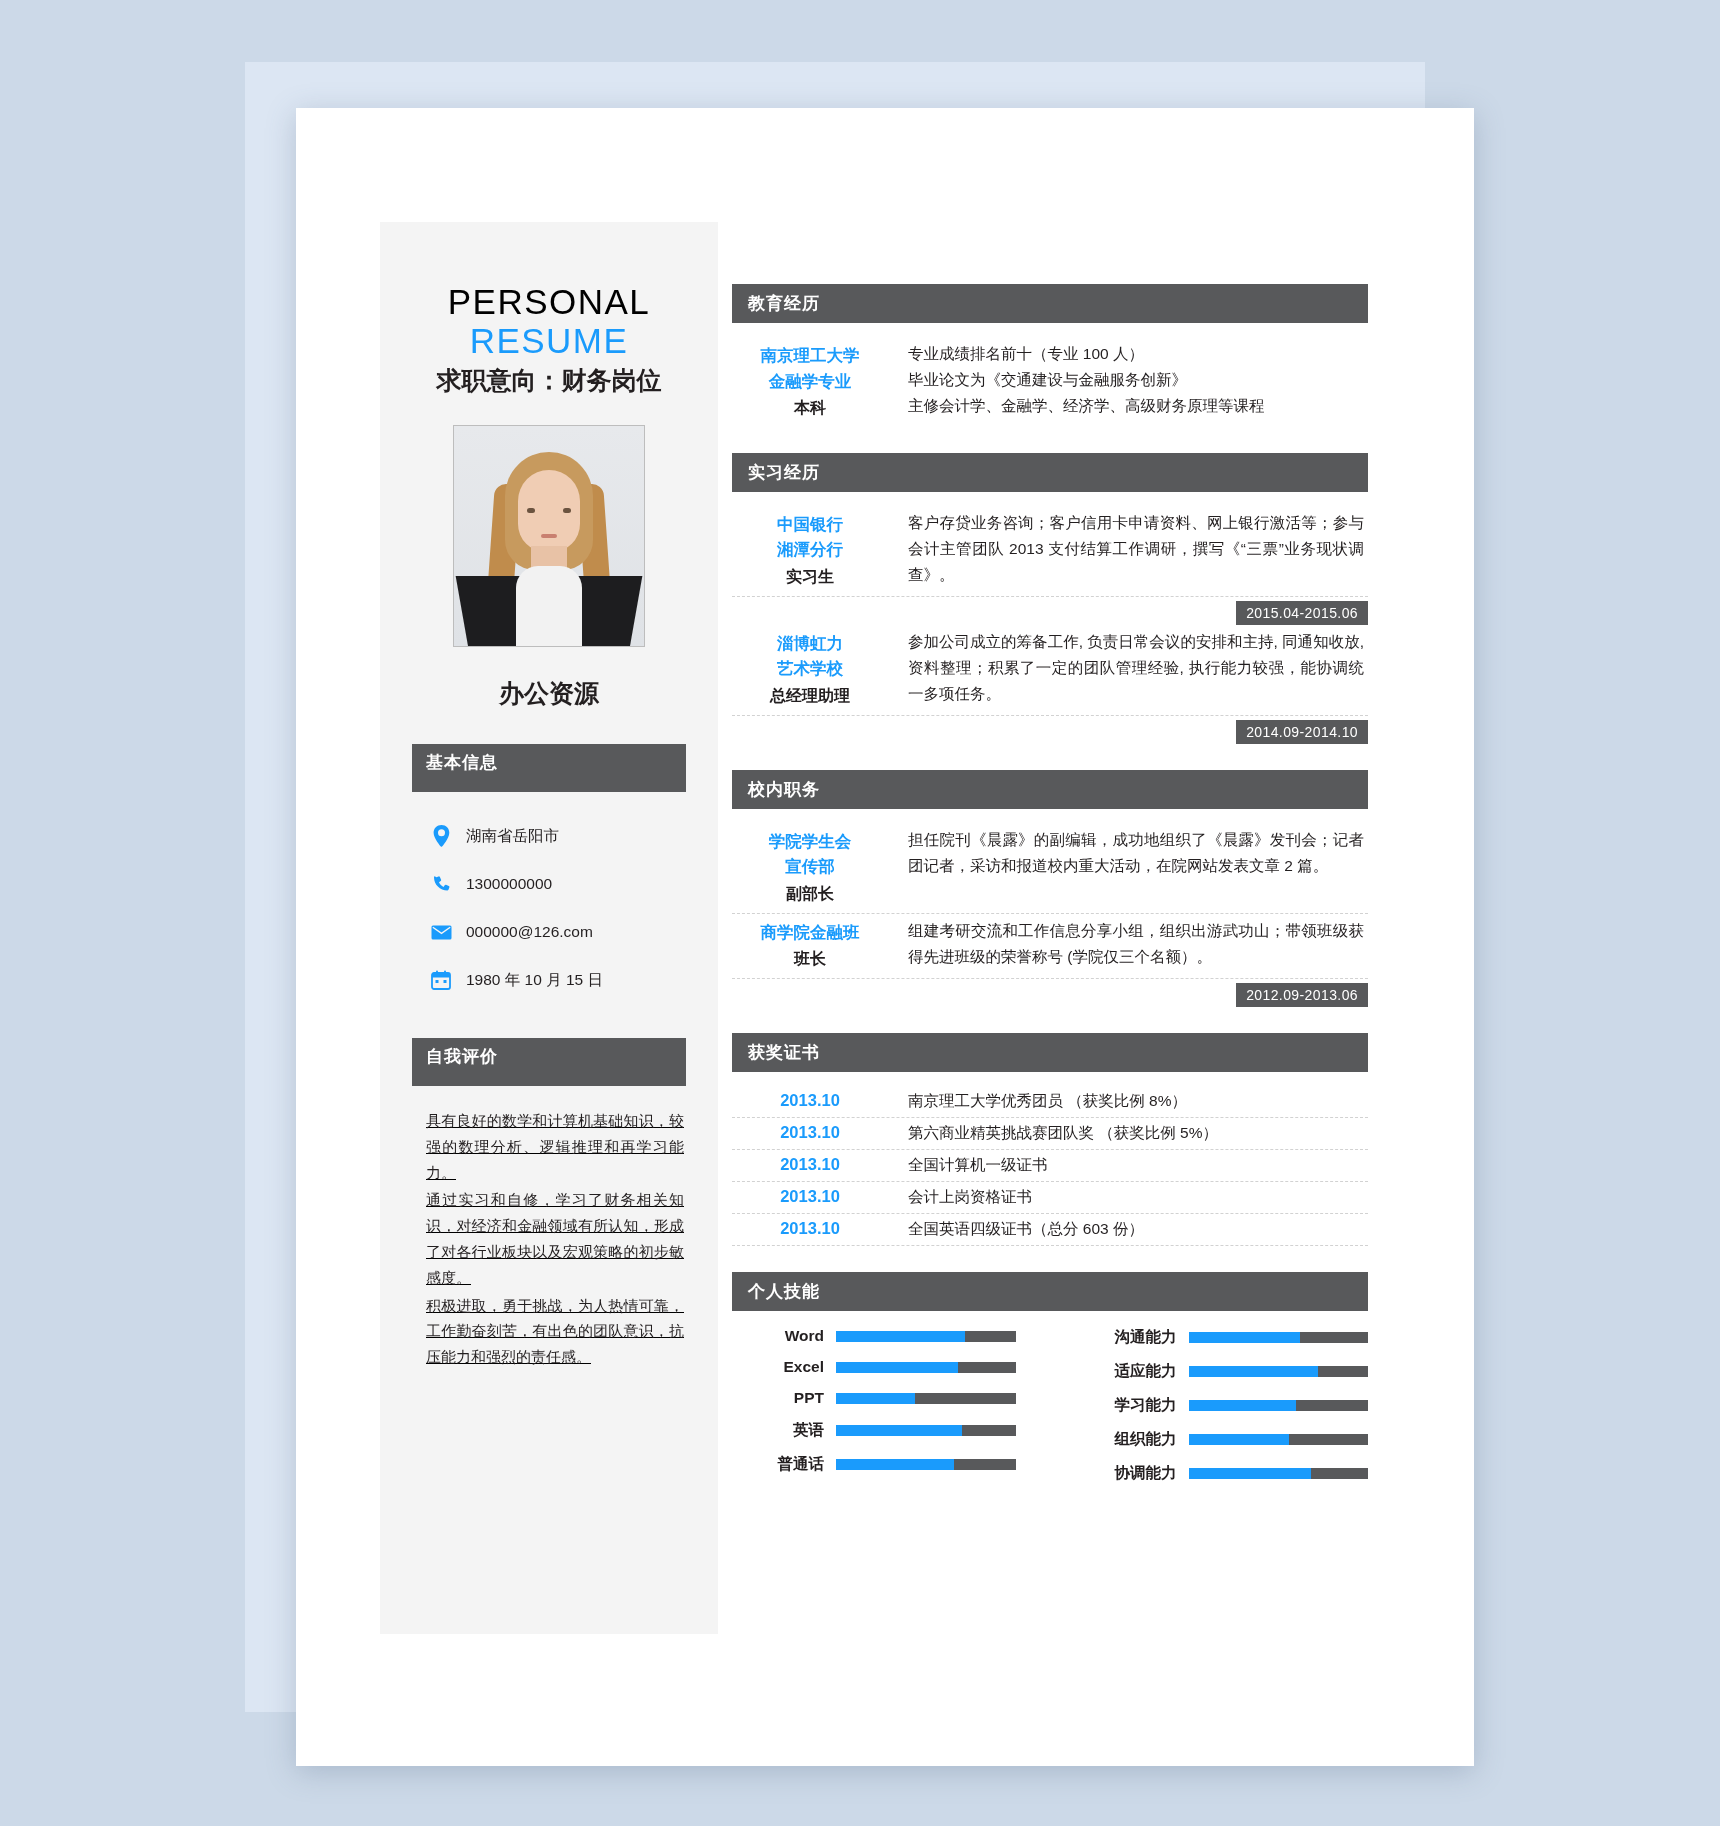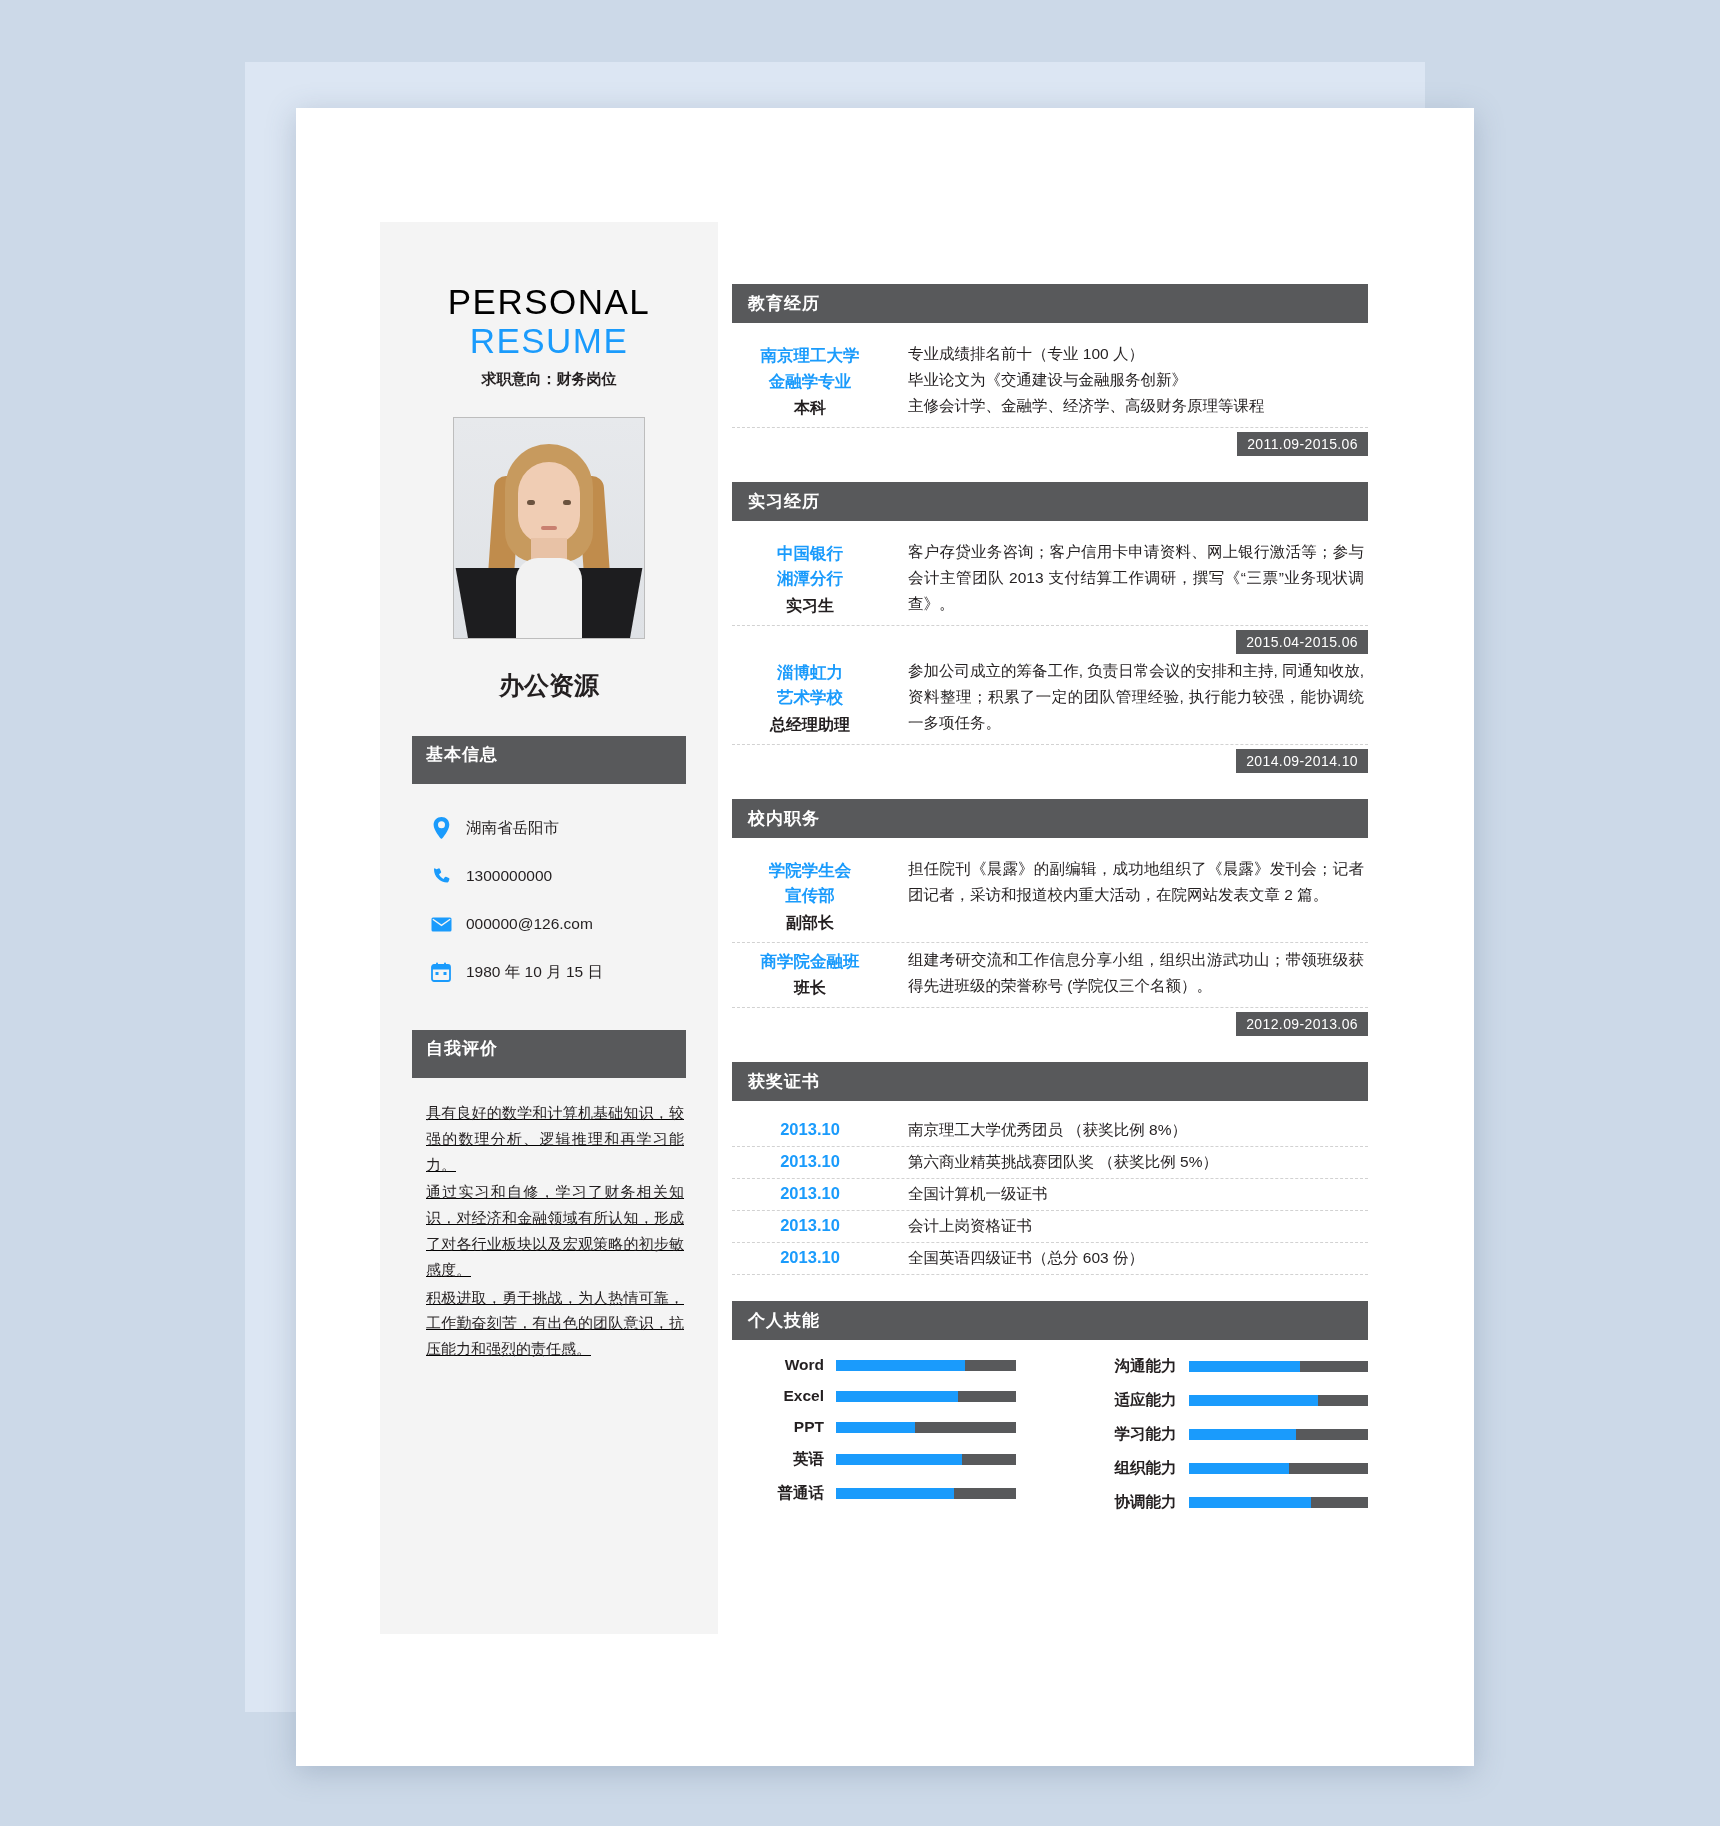--- a/index.html
+++ b/index.html
@@ -61,24 +61,24 @@
   }
   .brand-resume {
     font-size: 35px;
     letter-spacing: 1.5px;
     color: #1a9bfc;
     font-weight: 400;
     margin-top: 4px;
   }
   .job-intent {
     text-align: center;
-    font-size: 15px;
-    font-weight: bold;
-    color: #231f20;
-    margin-top: 12px;
+    font-size: 25px;
+    font-weight: bold;
+    color: #231f20;
+    margin-top: 6px;
   }
   .photo-frame {
     width: 190px;
     height: 220px;
     margin: 28px auto 0 auto;
     border: 1px solid #bdbdbd;
     background: #e9eaec;
     position: relative;
     overflow: hidden;
   }
@@ -456,23 +456,20 @@
           <div class="entry-org">南京理工大学</div>
           <div class="entry-org">金融学专业</div>
           <div class="entry-role">本科</div>
         </div>
         <div class="entry-right">
           <div class="entry-desc">专业成绩排名前十（专业 100 人）</div>
           <div class="entry-desc">毕业论文为《交通建设与金融服务创新》</div>
           <div class="entry-desc">主修会计学、金融学、经济学、高级财务原理等课程</div>
         </div>
       </div>
-      <div class="date-row">
-        <span class="date-badge">2011.09-2015.06</span>
-      </div>
     </div>
 
     <div class="sec-head gap">实习经历</div>
     <div>
       <div class="entry">
         <div class="entry-left">
           <div class="entry-org">中国银行</div>
           <div class="entry-org">湘潭分行</div>
           <div class="entry-role">实习生</div>
         </div>

